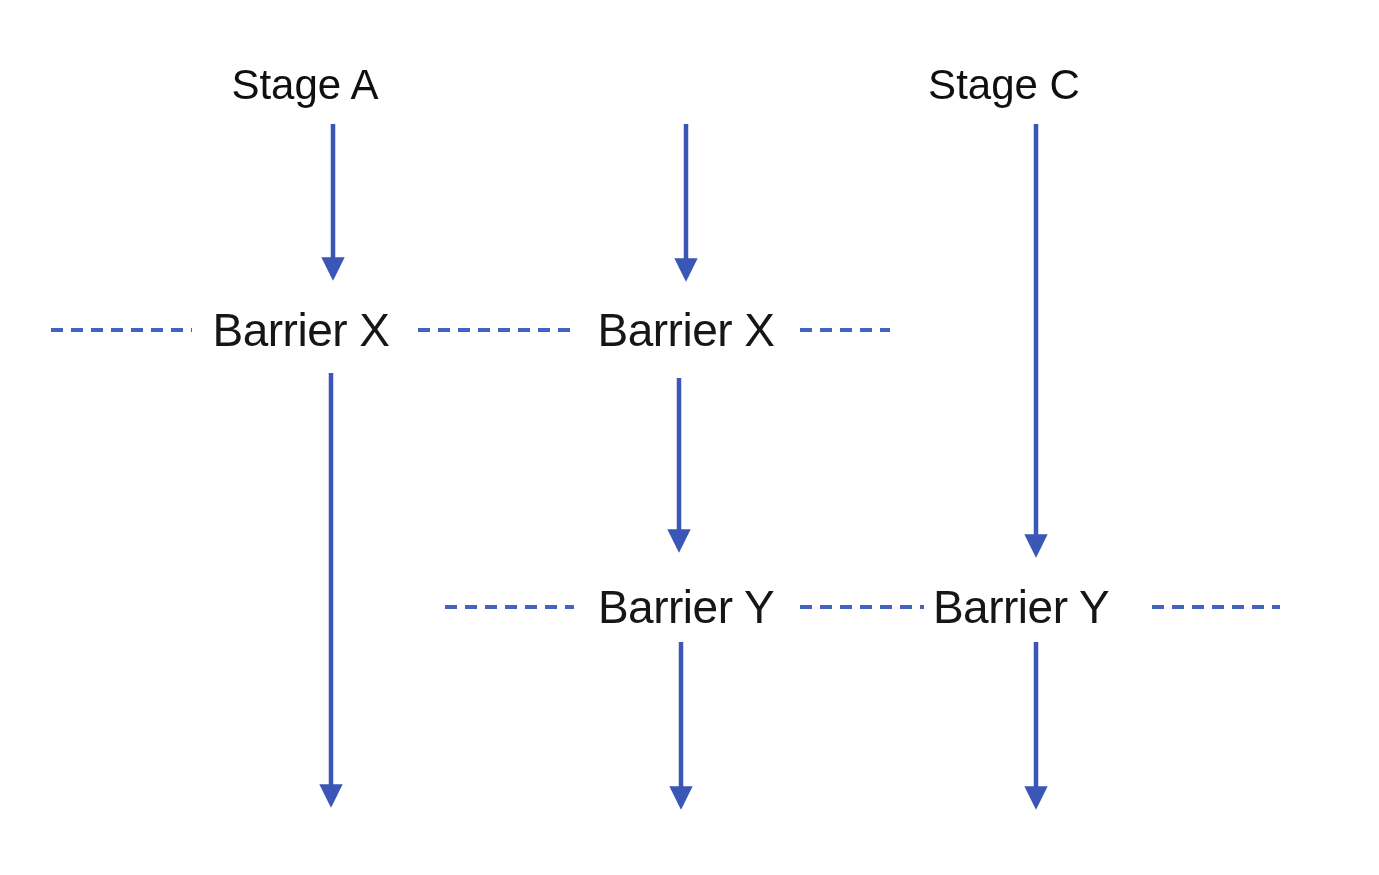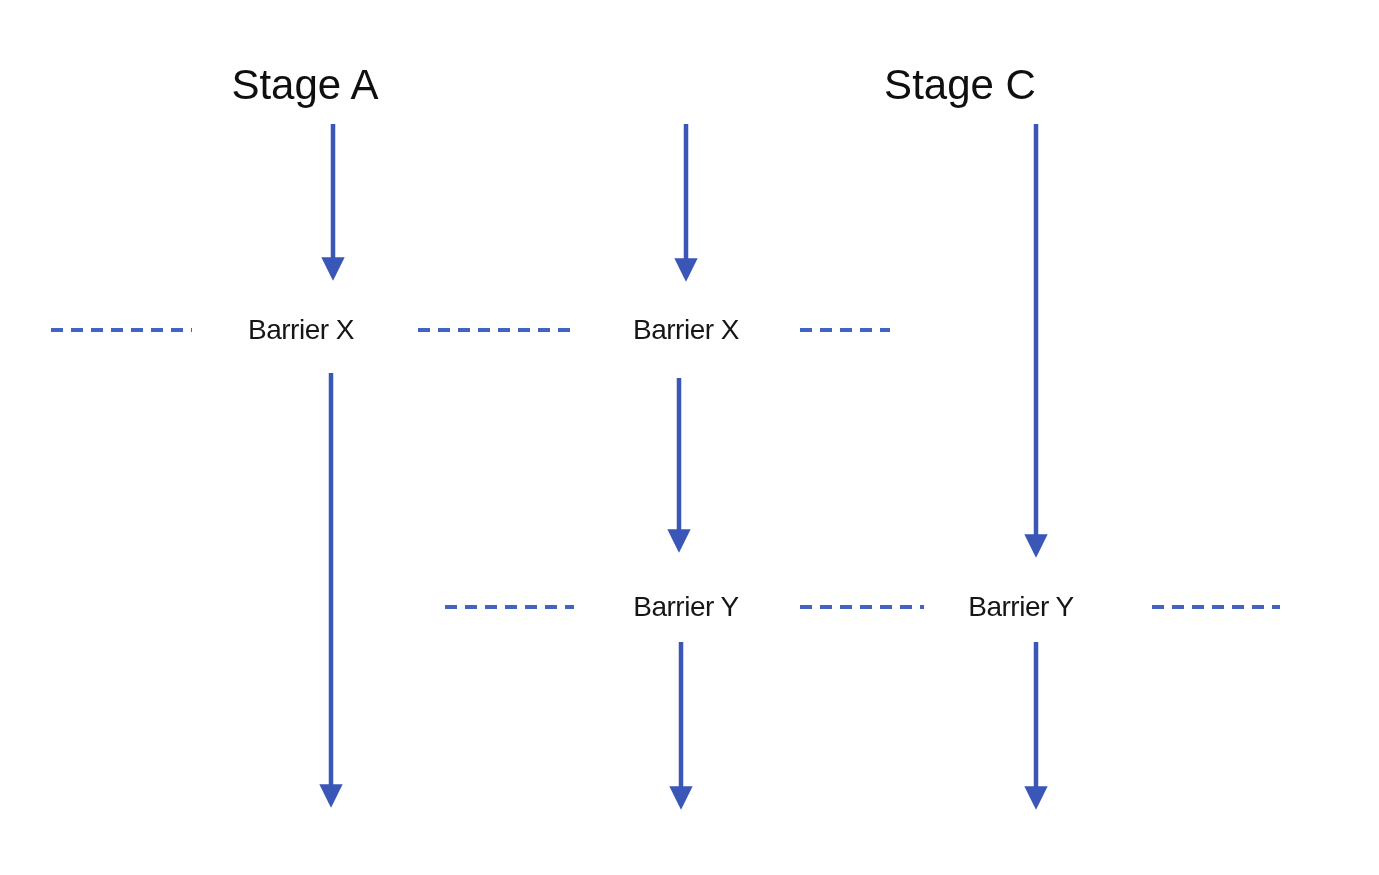--- a/index.html
+++ b/index.html
@@ -39,21 +39,21 @@
     font-size: 42px;
     line-height: 1.1;
     color: #0f0f0f;
     white-space: nowrap;
     margin-top: 18px;
   }
   .barrier-label {
     position: absolute;
     transform: translate(-50%, -50%);
     font-weight: 400;
-    font-size: 28px;
+    font-size: 46px;
     line-height: 1.1;
     color: #161616;
     letter-spacing: -0.5px;
     white-space: nowrap;
   }
 </style>
 </head>
 <body>
 
 <div class="canvas">
@@ -82,20 +82,20 @@
       <line x1="418" y1="330" x2="570" y2="330" stroke="#4363c2"></line>
       <line x1="800" y1="330" x2="890" y2="330" stroke="#4363c2"></line>
 
       <line x1="445" y1="607" x2="574" y2="607" stroke="#4363c2"></line>
       <line x1="800" y1="607" x2="924" y2="607" stroke="#4363c2"></line>
       <line x1="1152" y1="607" x2="1280" y2="607" stroke="#4363c2"></line>
     </g>
   </svg>
 
   <div class="stage-label" style="left:305px">Stage A</div>
-  <div class="stage-label" style="left:960px">Stage C</div>
+  <div class="stage-label" style="left:1004px">Stage C</div>
 
   <div class="barrier-label" style="left:301px; top:330px">Barrier X</div>
   <div class="barrier-label" style="left:686px; top:330px">Barrier X</div>
   <div class="barrier-label" style="left:686px; top:607px">Barrier Y</div>
   <div class="barrier-label" style="left:1021px; top:607px">Barrier Y</div>
 
 </div>
 
 </body></html>

